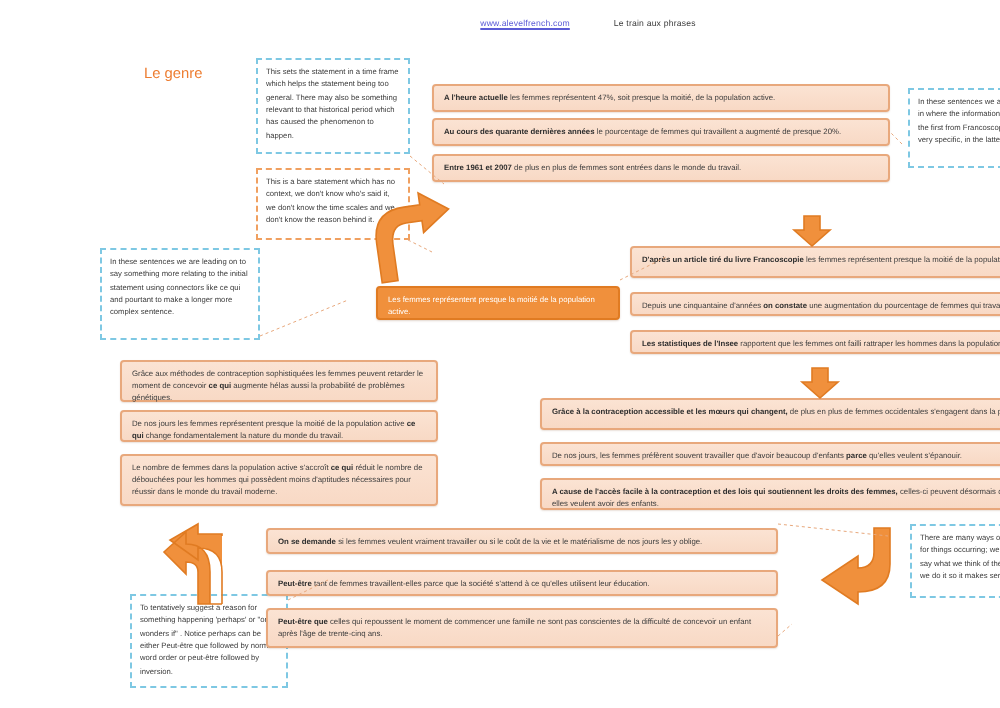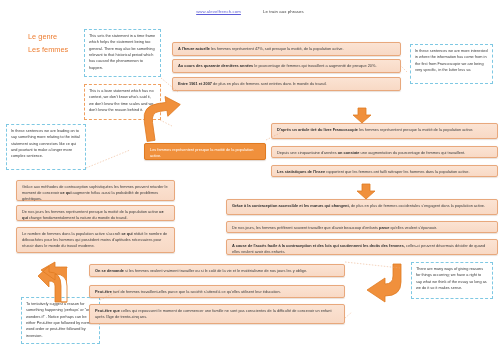--- a/index.html
+++ b/index.html
@@ -3,21 +3,21 @@
 <meta charset="utf-8">
 <style>
   * { box-sizing: border-box; }
   html, body { margin:0; padding:0; }
   body {
     width:500px; height:354px; position:relative;
     background:#ffffff;
     font-family:"Liberation Sans", sans-serif;
     overflow:hidden;
   }
-  .page { position:absolute; inset:0; }
+  .page { position:absolute; inset:0;margin-left:44px; }
 
   
   .hdr { position:absolute; top:9px; left:0; width:500px; text-align:center;
          font-size:4.3px; letter-spacing:.1px; }
   .hdr-link { color:#5b5bd6; text-decoration:underline; }
   .hdr-title { color:#3a3a3a; margin-left:22px; }
 
   
   .title { position:absolute; left:28px; top:30px; width:85px;
            color:#ED7D31; font-size:7.4px; line-height:13.2px; font-weight:400; }
@@ -69,21 +69,20 @@
 <body>
 
 <div class="page">
 
   <div class="hdr">
     <span class="hdr-link">www.alevelfrench.com</span><span class="hdr-title">Le train aux phrases</span>
   </div>
 
   <div class="title">
     <div>Le genre</div>
-    <div>Les femmes</div>
   </div>
 
   <div class="note" style="left:84px;  top:29px;  width:77px;  height:48px;">This sets the statement in a time frame which helps the statement being too general.  There may also be something relevant to that historical period which has caused the phenomenon to happen.</div>
 
   <div class="note orange" style="left:84px; top:84px; width:77px; height:36px;">This is a bare statement which has no context, we don't know who's said it, we don't know the time scales and we don't know the reason behind it.</div>
 
   <div class="note" style="left:410px; top:44px; width:83px; height:40px;">In these sentences we are more interested in where the information has come from in the first from Francoscopie  we are being very specific,  in the latter  less so.</div>
 
   <div class="note" style="left:6px;   top:124px; width:80px; height:46px;">In these sentences we are leading on to say something more relating to the initial statement using connectors like ce qui and pourtant to make a longer more complex sentence.</div>
 

